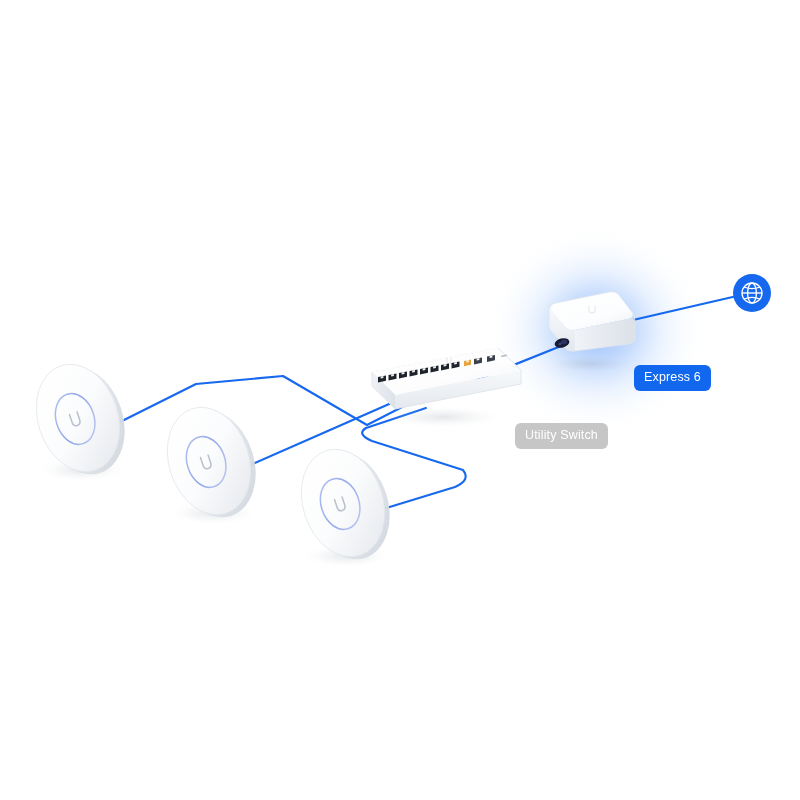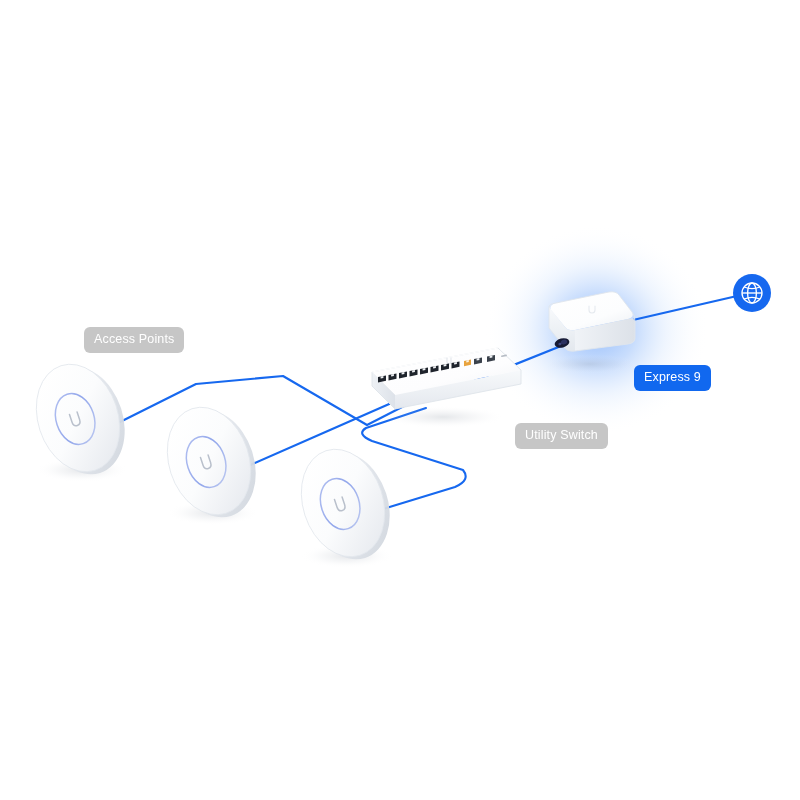--- a/index.html
+++ b/index.html
@@ -269,19 +269,18 @@
       <g fill="none" stroke="#ffffff" stroke-width="1.35">
         <circle cx="752" cy="293" r="10"></circle>
         <ellipse cx="752" cy="293" rx="4.4" ry="10"></ellipse>
         <line x1="742" y1="293" x2="762" y2="293"></line>
         <path d="M 744.2,287 Q 752,290.2 759.8,287"></path>
         <path d="M 744.2,299 Q 752,295.8 759.8,299"></path>
       </g>
     </g>
   </svg>
 
-  <div class="pill grey" id="label-access-points">Access Points</div>
 
   <div class="pill grey" id="label-utility-switch">Utility Switch</div>
 
-  <div class="pill blue" id="label-express7">Express 9</div>
+  <div class="pill blue" id="label-express7">Express 6</div>
 
 </div>
 
 </body></html>

